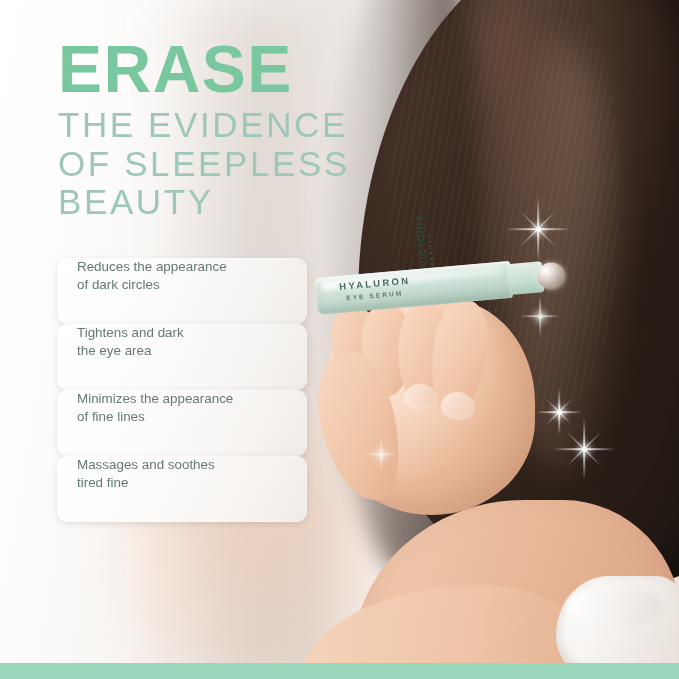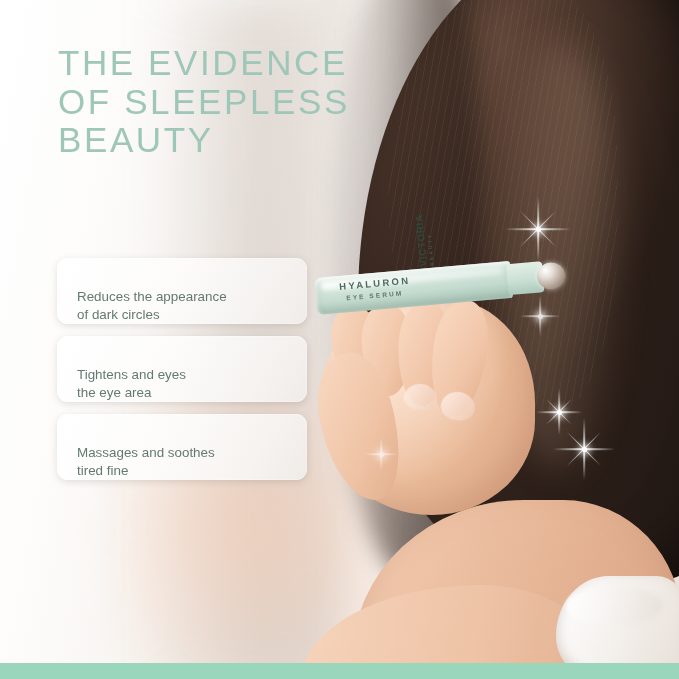--- a/index.html
+++ b/index.html
@@ -264,28 +264,27 @@
     font-size:35px; font-weight:300; line-height:1.10;
     letter-spacing:2.6px; color:#9ec6b9;
     white-space:pre-line;
   }
 
   
   .cards { position:absolute; left:57px; top:258px; width:250px; }
   .card {
     position:relative;
     width:250px; height:66px;
-    margin-bottom:12px;
     border-radius:11px;
     background:linear-gradient(118deg,
         rgba(255,255,255,.97) 0%, rgba(253,252,251,.95) 46%,
         rgba(247,245,243,.93) 78%, rgba(240,237,234,.92) 100%);
     box-shadow:0 2px 7px rgba(90,80,72,.17),
                0 0 0 .5px rgba(255,255,255,.55) inset;
-    display:flex; align-items:flex-end;
+    display:flex; align-items:flex-start;
   }
   .card-text {
     padding-left:20px; padding-right:10px;
     font-size:13.4px; font-weight:400; line-height:1.36;
     color:#637a71;
     white-space:pre-line;
   }
 
   
   .bottom-bar {
@@ -364,33 +363,38 @@
         <span class="core"></span>
     </div>
     <div class="sparkle sp-e">
       <span class="ray h"></span>
         <span class="ray v"></span>
         <span class="core"></span>
     </div>
   </div>
 
   <div class="headline">
+    <div class="h-erase">ERASE</div>
     <div class="h-sub">THE EVIDENCE
 OF SLEEPLESS
 BEAUTY</div>
   </div>
 
   <div class="cards">
     <div class="card">
       <div class="card-text">Reduces the appearance
 of dark circles</div>
     </div>
     <div class="card">
-      <div class="card-text">Tightens and eyes
+      <div class="card-text">Tightens and dark
 the eye area</div>
+    </div>
+    <div class="card">
+      <div class="card-text">Minimizes the appearance
+of fine lines</div>
     </div>
     <div class="card">
       <div class="card-text">Massages and soothes
 tired fine</div>
     </div>
   </div>
 
   <div class="bottom-bar"></div>
 
 </div>

